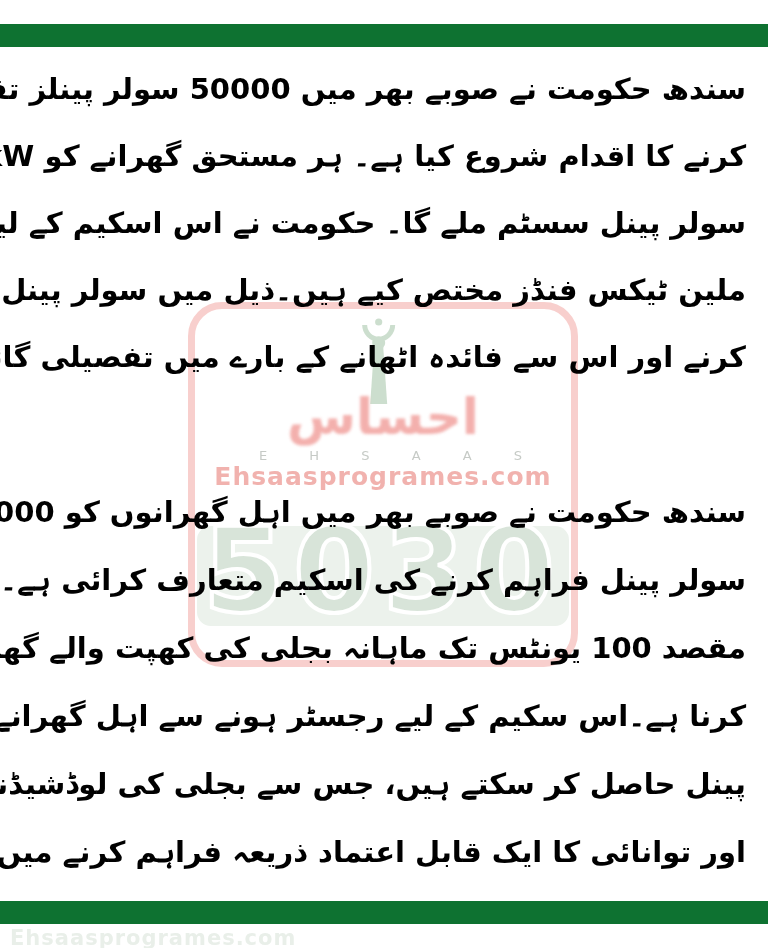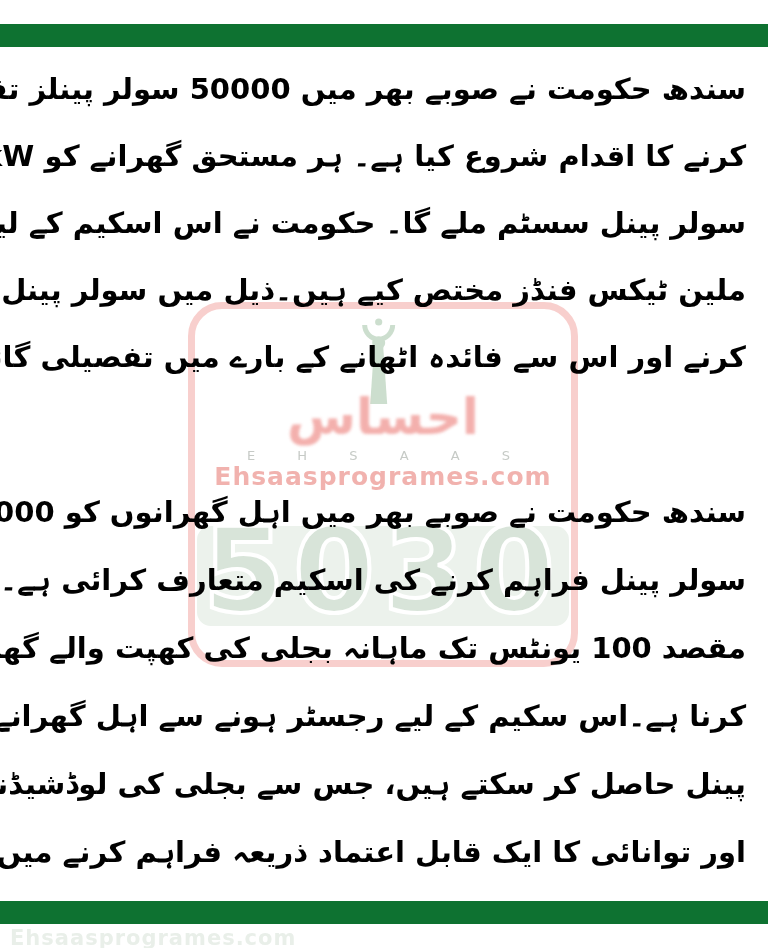--- a/index.html
+++ b/index.html
@@ -20,21 +20,21 @@
     border-radius:34px;
   }
   .wm-minaret{position:absolute;left:50%;top:14px;transform:translateX(-62%);opacity:.85;}
   .wm-urdu{
     position:absolute;top:86px;width:100%;text-align:center;direction:rtl;
     font-size:50px;font-weight:bold;color:#ef928e;opacity:.72;
     filter:blur(1.6px);letter-spacing:2px;
   }
   .wm-latin{
     position:absolute;top:146px;width:100%;text-align:center;
-    font-size:13px;color:#c0c5c0;letter-spacing:9px;word-spacing:20px;opacity:.9;
+    font-size:13px;color:#c0c5c0;letter-spacing:9px;word-spacing:20px;opacity:.9;padding-left:12px;
   }
   .wm-plate{
     position:absolute;left:50%;top:224px;transform:translateX(-50%);
     width:372px;height:100px;background:#ecf2ec;border-radius:14px;
   }
   .wm-site{
     position:absolute;top:160px;width:100%;text-align:center;
     font-size:25px;font-weight:bold;color:#efa5a1;opacity:.85;
     letter-spacing:1px;filter:blur(0.4px);
   }

